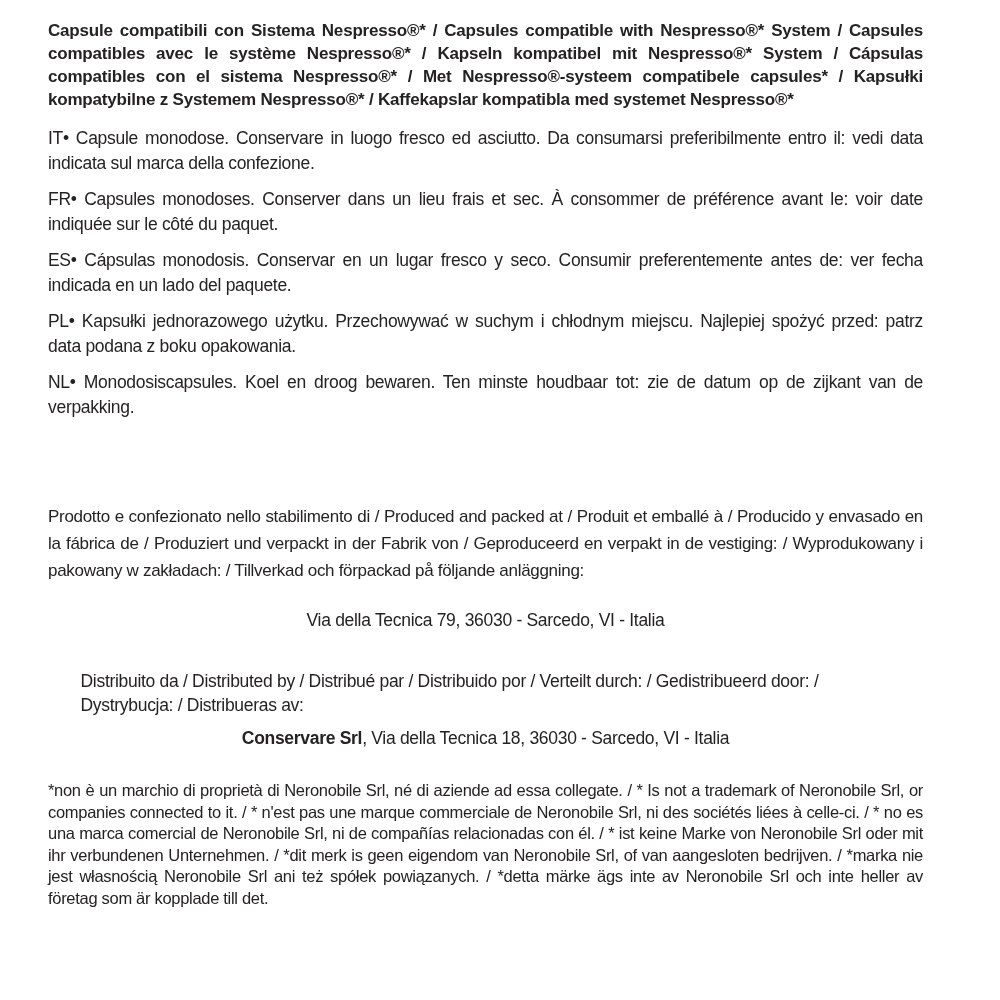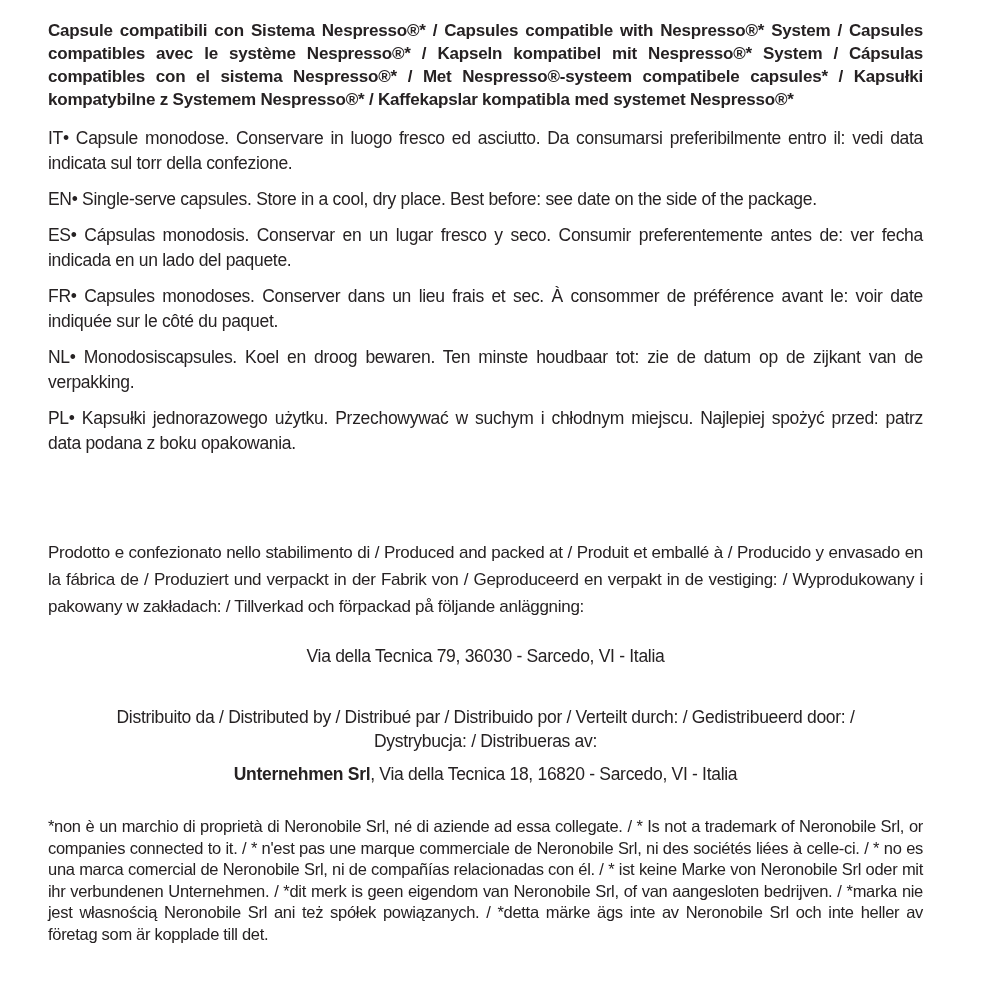--- a/index.html
+++ b/index.html
@@ -50,21 +50,21 @@
     font-size: 17.5px;
     line-height: 25px;
     text-align: center;
     letter-spacing: -0.3px;
   }
   .distribution-intro {
     margin: 36px auto 0 auto;
     max-width: 810px;
     font-size: 17.5px;
     line-height: 24px;
-    text-align: center;
+    text-align: left;
     letter-spacing: -0.3px;
   }
   .distribution-line {
     margin-top: 9px;
     font-size: 17.5px;
     line-height: 25px;
     text-align: center;
     letter-spacing: -0.3px;
   }
   .distribution-company {
@@ -78,37 +78,36 @@
     letter-spacing: -0.3px;
   }
 </style>
 </head>
 <body>
 
 <div class="page">
 
   <p class="header">Capsule compatibili con Sistema Nespresso®* / Capsules compatible with Nespresso®* System / Capsules compatibles avec le système Nespresso®* / Kapseln kompatibel mit Nespresso®* System / Cápsulas compatibles con el sistema Nespresso®* / Met Nespresso®-systeem compatibele capsules* / Kapsułki kompatybilne z Systemem Nespresso®* / Kaffekapslar kompatibla med systemet Nespresso®*</p>
 
-  <p class="lang-para first"><span class="lang-code">IT•</span><span> Capsule monodose. Conservare in luogo fresco ed asciutto. Da consumarsi preferibilmente entro il: vedi data indicata sul torr della confezione.</span></p>
+  <p class="lang-para first"><span class="lang-code">IT•</span><span> Capsule monodose. Conservare in luogo fresco ed asciutto. Da consumarsi preferibilmente entro il: vedi data indicata sul marca della confezione.</span></p>
 
-  <p class="lang-para"><span class="lang-code">EN•</span><span> Single-serve capsules. Store in a cool, dry place. Best before: see date on the side of the package.</span></p>
+
+  <p class="lang-para"><span class="lang-code">FR•</span><span> Capsules monodoses. Conserver dans un lieu frais et sec. À consommer de préférence avant le: voir date indiquée sur le côté du paquet.</span></p>
 
   <p class="lang-para"><span class="lang-code">ES•</span><span> Cápsulas monodosis. Conservar en un lugar fresco y seco. Consumir preferentemente antes de: ver fecha indicada en un lado del paquete.</span></p>
 
-  <p class="lang-para"><span class="lang-code">FR•</span><span> Capsules monodoses. Conserver dans un lieu frais et sec. À consommer de préférence avant le: voir date indiquée sur le côté du paquet.</span></p>
 
+  <p class="lang-para"><span class="lang-code">PL•</span><span> Kapsułki jednorazowego użytku. Przechowywać w suchym i chłodnym miejscu. Najlepiej spożyć przed: patrz data podana z boku opakowania.</span></p>
 
   <p class="lang-para"><span class="lang-code">NL•</span><span> Monodosiscapsules. Koel en droog bewaren. Ten minste houdbaar tot: zie de datum op de zijkant van de verpakking.</span></p>
-
-  <p class="lang-para"><span class="lang-code">PL•</span><span> Kapsułki jednorazowego użytku. Przechowywać w suchym i chłodnym miejscu. Najlepiej spożyć przed: patrz data podana z boku opakowania.</span></p>
 
 
   <p class="production-intro">Prodotto e confezionato nello stabilimento di / Produced and packed at / Produit et emballé à / Producido y envasado en la fábrica de / Produziert und verpackt in der Fabrik von / Geproduceerd en verpakt in de vestiging: / Wyprodukowany i pakowany w zakładach: / Tillverkad och förpackad på följande anläggning:</p>
 
   <p class="production-address">Via della Tecnica 79, 36030 - Sarcedo, VI - Italia</p>
 
   <p class="distribution-intro">Distribuito da / Distributed by / Distribué par / Distribuido por / Verteilt durch: / Gedistribueerd door: / Dystrybucja: / Distribueras av:</p>
 
-  <p class="distribution-line"><span class="distribution-company">Unternehmen Srl</span><span>, Via della Tecnica 18, 16820 - Sarcedo, VI - Italia</span></p>
+  <p class="distribution-line"><span class="distribution-company">Conservare Srl</span><span>, Via della Tecnica 18, 36030 - Sarcedo, VI - Italia</span></p>
 
   <p class="disclaimer">*non è un marchio di proprietà di Neronobile Srl, né di aziende ad essa collegate. / * Is not a trademark of Neronobile Srl, or companies connected to it. / * n'est pas une marque commerciale de Neronobile Srl, ni des sociétés liées à celle-ci. / * no es una marca comercial de Neronobile Srl, ni de compañías relacionadas con él. / * ist keine Marke von Neronobile Srl oder mit ihr verbundenen Unternehmen. / *dit merk is geen eigendom van Neronobile Srl, of van aangesloten bedrijven. / *marka nie jest własnością Neronobile Srl ani też spółek powiązanych. / *detta märke ägs inte av Neronobile Srl och inte heller av företag som är kopplade till det.</p>
 
 </div>
 
 </body></html>

